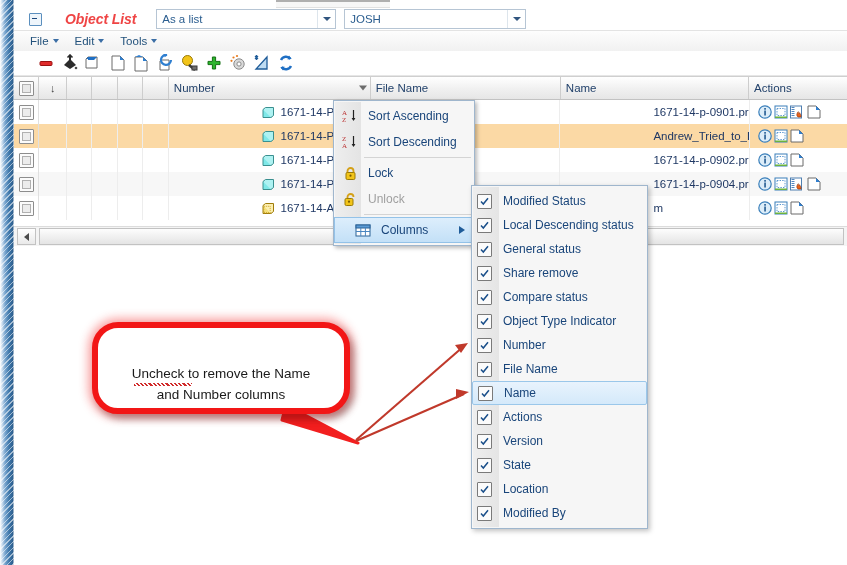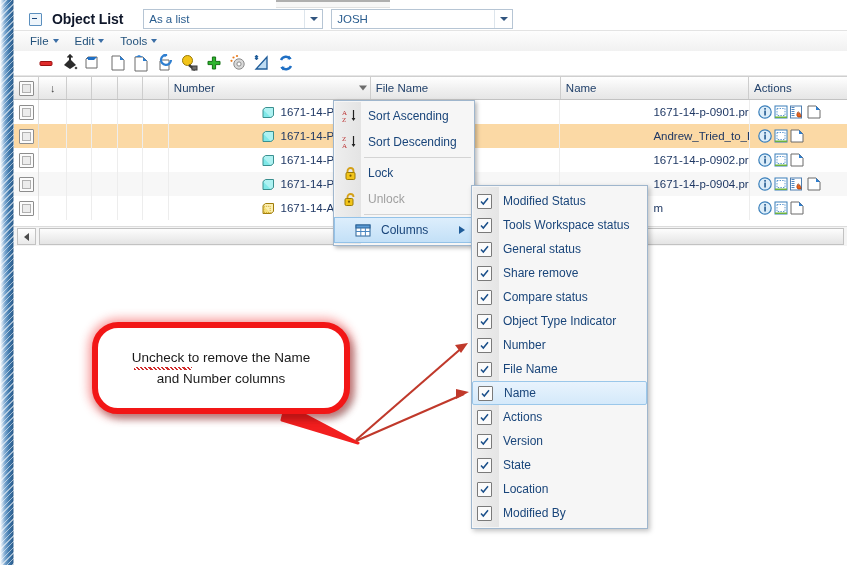--- a/index.html
+++ b/index.html
@@ -38,22 +38,22 @@
     background:#ffffff;display:flex;align-items:center;
   }
   .collapse-box{
     width:11px;height:11px;border:1px solid #5b8fbe;background:#eef5fb;
     margin-left:15px;position:relative;border-radius:1px;flex:none;
   }
   .collapse-box:before{
     content:"";position:absolute;left:2px;top:4px;width:5px;height:1px;background:#19457a;
   }
   #app-title{
-    margin-left:10px;font-weight:bold;font-size:14px;color:#0f172a;
-    letter-spacing:-.1px;white-space:nowrap;flex:none;
+    margin-left:23px;font-weight:bold;font-size:14px;color:#ef4444;
+    letter-spacing:-.1px;white-space:nowrap;flex:none;font-style:italic;
   }
   .combo{
     height:18px;border:1px solid #b6c5d4;background:#ffffff;
     display:flex;align-items:center;position:relative;
     font-size:11.5px;color:#2a5d8f;
   }
   #combo-view{width:178px;margin-left:20px;}
   #combo-user{width:180px;margin-left:8px;}
   .combo .combo-val{padding-left:5px;white-space:nowrap;overflow:hidden;}
   .combo .combo-arrow{
@@ -223,21 +223,21 @@
   }
   #callout .bubble{
     position:absolute;left:0;top:0;width:258px;height:92px;
     border-radius:26px;background:#ffffff;
     border:6px solid #f21616;
     box-sizing:border-box;
     box-shadow:0 0 10px 4px rgba(242,22,22,.38),
                4px 5px 7px rgba(0,0,0,.35);
   }
   #callout .ctext{
-    position:absolute;left:0;top:0;width:258px;height:92px;
+    position:absolute;left:0;top:16px;width:258px;height:92px;
     display:flex;flex-direction:column;align-items:center;justify-content:center;
     font-family:"Liberation Sans","DejaVu Sans",sans-serif;
     font-size:13.5px;color:#1a1a1a;line-height:19px;text-align:center;
   }
   #callout .ctext .l1{
     border-bottom:2px dotted transparent;position:relative;
   }
   #callout .ctext .l1:after{
     content:"";position:absolute;left:2px;right:118px;bottom:-3px;height:3px;
     background:repeating-linear-gradient(45deg,#d12b2b 0 1.5px,transparent 1.5px 3px);
@@ -731,21 +731,21 @@
     </span>
     <span class="clbl">Modified Status</span>
   </div>
 
   <div class="colitem">
     <span class="cbox">
       <svg width="9" height="9" viewBox="0 0 9 9">
           <path d="M1 4.6 L3.3 7 L8 1.2" fill="none" stroke="#1a4f8a" stroke-width="1.5"></path>
         </svg>
     </span>
-    <span class="clbl">Tools Workspace status</span>
+    <span class="clbl">Local Descending status</span>
   </div>
 
   <div class="colitem">
     <span class="cbox">
       <svg width="9" height="9" viewBox="0 0 9 9">
           <path d="M1 4.6 L3.3 7 L8 1.2" fill="none" stroke="#1a4f8a" stroke-width="1.5"></path>
         </svg>
     </span>
     <span class="clbl">General status</span>
   </div>

